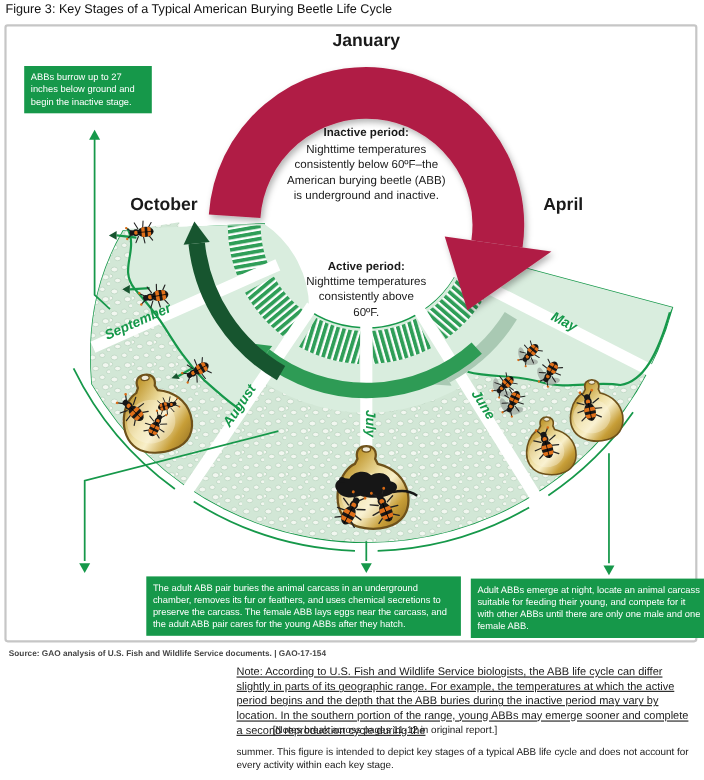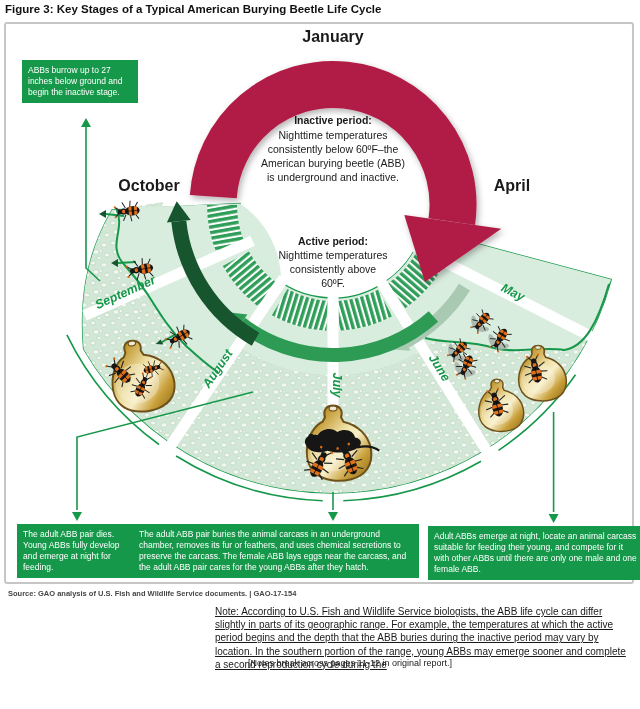--- a/index.html
+++ b/index.html
@@ -1,18 +1,18 @@
 <!DOCTYPE html>
 <html><head>
 <meta charset="utf-8">
 <style>
   html,body{margin:0;padding:0;background:#fff;}
   body{width:640px;height:709px;position:relative;font-family:"Liberation Sans",sans-serif;overflow:hidden;}
   #page{position:absolute;inset:0;}
-  .figure-title{position:absolute;left:5px;top:3px;width:630px;font-size:11.5px;font-weight:bold;color:#111;}
+  .figure-title{position:absolute;left:5px;top:3px;width:630px;font-size:11.5px;font-weight:normal;color:#111;}
   .figure-panel{position:absolute;left:4px;top:22px;width:626px;height:558px;border:2px solid #C6C6C6;border-radius:3px;background:#fff;z-index:0;}
   svg.diagram{position:absolute;left:0;top:0;z-index:1;}
   .callout{position:absolute;background:#16984A;color:#fff;font-size:8.5px;line-height:1.3;padding:5px 6px;box-sizing:border-box;z-index:3;}
   .co-burrow{left:22px;top:60px;width:116px;}
   .co-die{left:17px;top:524px;width:124px;}
   .co-bury{left:133px;top:524px;width:286px;}
   .co-emerge{left:428px;top:526px;width:216px;}
   .src{position:absolute;left:8px;top:589px;font-size:7.5px;color:#454545;z-index:2;font-weight:bold;}
   .note{position:absolute;left:215px;top:605px;width:416px;font-size:10px;line-height:1.32;color:#1a1a1a;z-index:2;text-decoration:underline;}
   .notes-break{position:absolute;left:150px;top:658px;width:400px;text-align:center;font-size:9px;color:#1a1a1a;z-index:2;}
@@ -227,21 +227,21 @@
     </g>
     <g>
       <text class="ctr-head" x="333" y="245" text-anchor="middle">Active period:</text>
       <text class="ctr-line" x="333" y="259" text-anchor="middle">Nighttime temperatures</text>
       <text class="ctr-line" x="333" y="273" text-anchor="middle">consistently above</text>
       <text class="ctr-line" x="333" y="287" text-anchor="middle">60ºF.</text>
     </g>
   </svg>
 
   <div class="callout co-burrow">ABBs burrow up to 27 inches below ground and begin the inactive stage.</div>
-  <div class="callout co-die">The adult ABB pair dies. Young ABBs fully develop and emerge at night for feeding.</div>
   <div class="callout co-bury">The adult ABB pair buries the animal carcass in an underground chamber, removes its fur or feathers, and uses chemical secretions to preserve the carcass. The female ABB lays eggs near the carcass, and the adult ABB pair cares for the young ABBs after they hatch.</div>
   <div class="callout co-emerge">Adult ABBs emerge at night, locate an animal carcass suitable for feeding their young, and compete for it with other ABBs until there are only one male and one female ABB.</div>
 
   <div class="src">Source: GAO analysis of U.S. Fish and Wildlife Service documents. | GAO-17-154</div>
   <div class="note">Note: According to U.S. Fish and Wildlife Service biologists, the ABB life cycle can differ slightly in parts of its geographic range. For example, the temperatures at which the active period begins and the depth that the ABB buries during the inactive period may vary by location. In the southern portion of the range, young ABBs may emerge sooner and complete a second reproduction cycle during the</div>
   <div class="notes-break">[Notes break across pages 11-12 in original report.]</div>
+  <div class="note-cont">summer. This figure is intended to depict key stages of a typical ABB life cycle and does not account for every activity within each key stage.</div>
 
 </div>
 
 </body></html>

